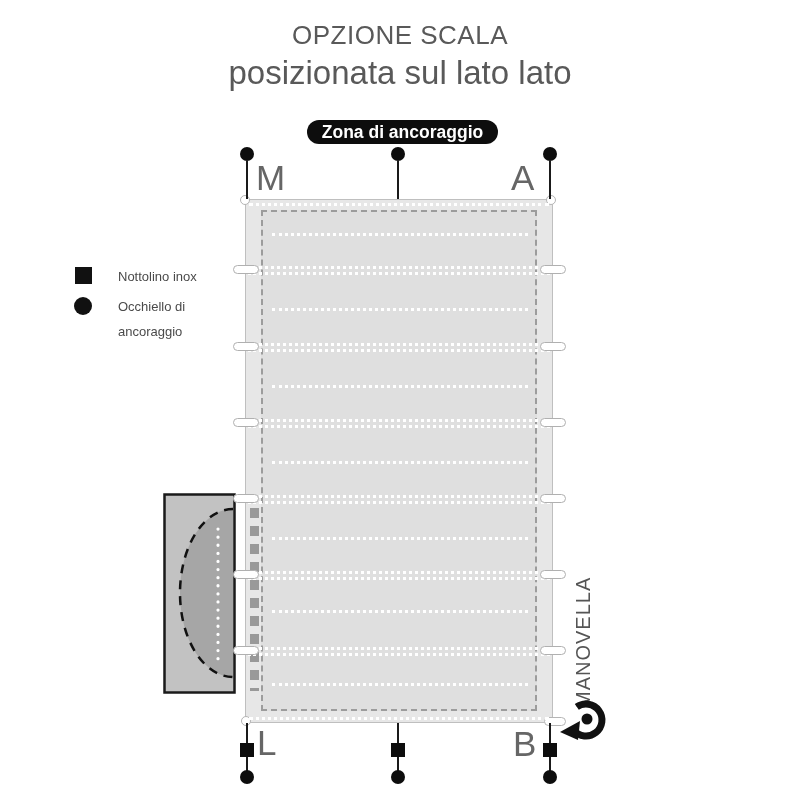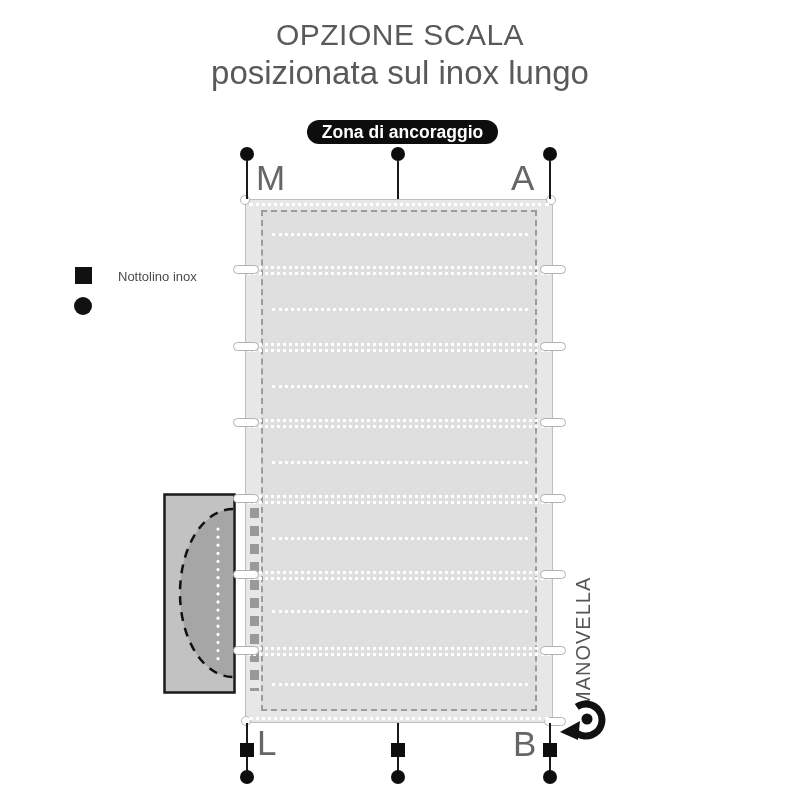--- a/index.html
+++ b/index.html
@@ -2,21 +2,21 @@
 <html><head>
 <meta charset="utf-8">
 <style>
   html,body{margin:0;padding:0;background:#fff;}
   #stage{
     position:relative;width:800px;height:800px;background:#ffffff;
     font-family:"Liberation Sans", sans-serif;overflow:hidden;
   }
   
   .title-wrap{position:absolute;left:0;top:16px;width:800px;text-align:center;color:#595959;}
-  .title1{font-size:30px;line-height:38px;letter-spacing:.5px;}
+  .title1{font-size:26px;line-height:38px;letter-spacing:.5px;}
   .title2{font-size:33px;line-height:38px;}
   
   .badge{
     position:absolute;left:307px;top:120px;width:191px;height:24px;
     background:#0d0d0d;border-radius:12px;color:#ffffff;font-size:17.5px;font-weight:bold;
     text-align:center;line-height:24px;
   }
   
   .legend-label{position:absolute;color:#4a4a4a;font-size:13px;line-height:25px;}
   .legend-square{position:absolute;left:75px;top:267px;width:17px;height:17px;background:#111;}
@@ -46,28 +46,29 @@
   }
   .crank-svg{position:absolute;left:558px;top:693px;}
 </style>
 </head>
 <body>
 
 <div id="stage">
 
   <div class="title-wrap">
     <div class="title1">OPZIONE SCALA</div>
-    <div class="title2">posizionata sul inox lungo</div>
+    <div class="title2">posizionata sul lato lato</div>
   </div>
 
   <div class="badge">Zona di ancoraggio</div>
 
   <div class="legend-square"></div>
   <div class="legend-label" style="left:118px;top:264px;">Nottolino inox</div>
   <div class="legend-circle"></div>
+  <div class="legend-label" style="left:118px;top:294px;width:125px;">Occhiello di ancoraggio</div>
 
   <div class="cover">
     <div class="cover-inner"></div>
   </div>
 
   <svg class="ladder-svg" width="75" height="202" viewBox="0 0 75 202">
     <rect x="1.5" y="1.5" width="70" height="198" fill="#c2c2c2" stroke="#1a1a1a" stroke-width="2.5"></rect>
     <path d="M70,16 A53,84 0 0 0 70,184" fill="#a6a6a6" stroke="#111111" stroke-width="2.5" stroke-dasharray="9,7"></path>
     <line x1="55" y1="36" x2="55" y2="166" stroke="#ffffff" stroke-width="3.2" stroke-dasharray="0.1,8" stroke-linecap="round"></line>
   </svg>

